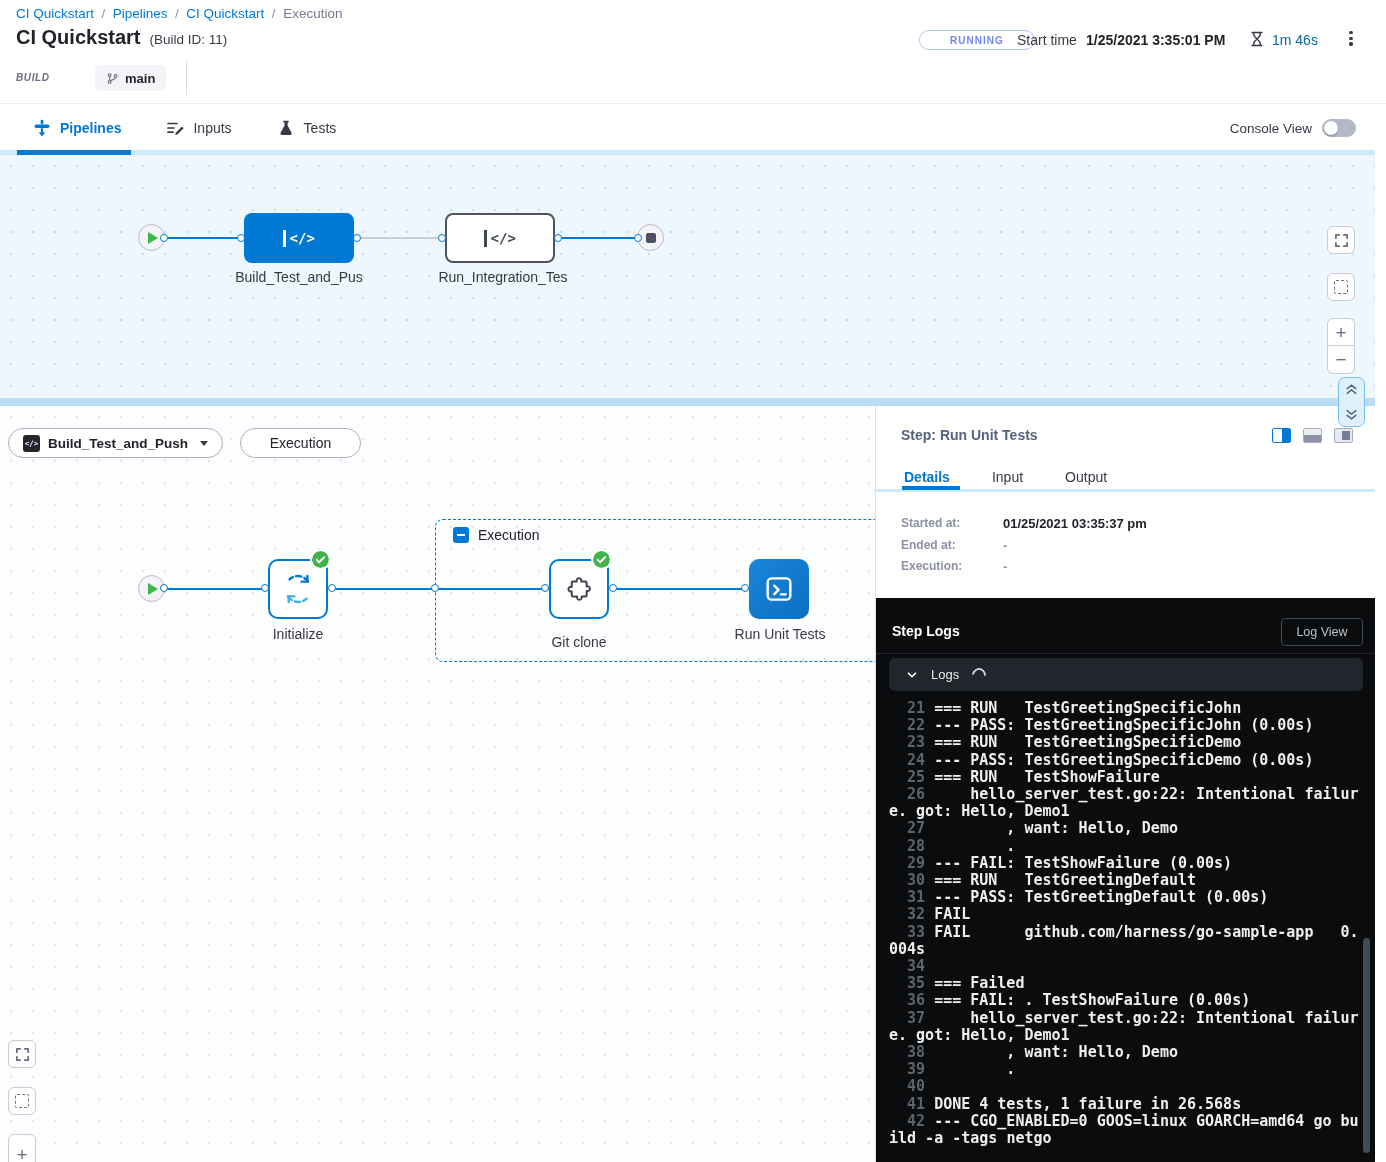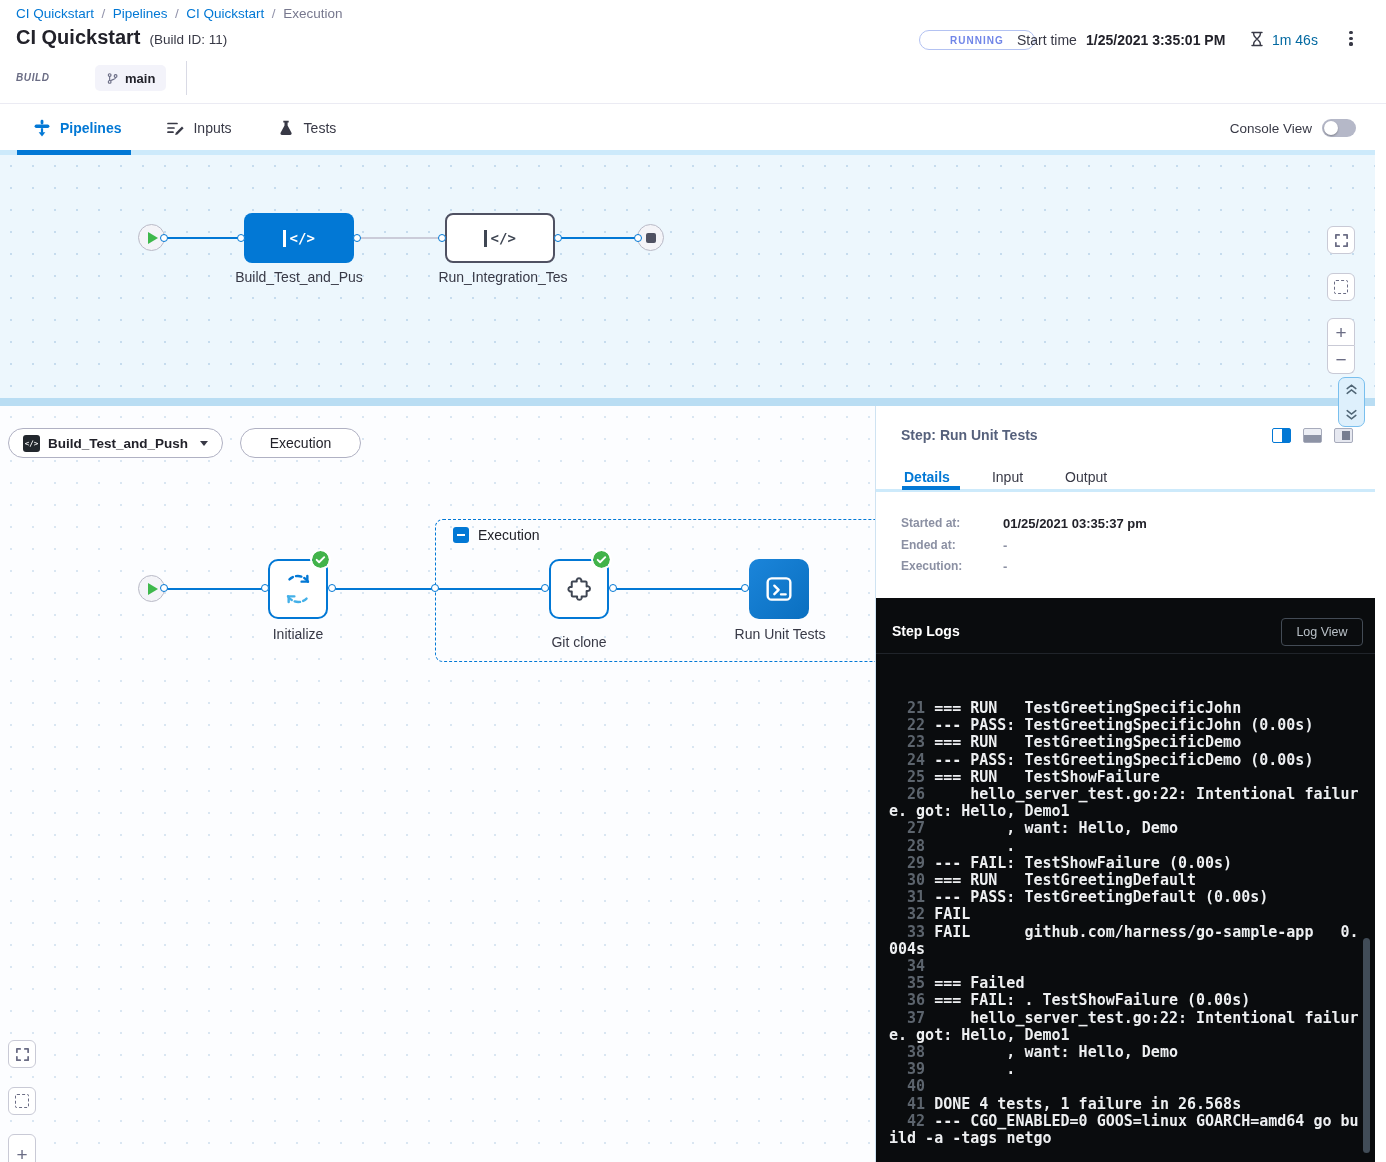--- a/index.html
+++ b/index.html
@@ -376,20 +376,27 @@
     <div class="detail-row" style="left:25px;top:153px;">
       <span class="detail-label">Execution:</span>
       <span class="detail-value dim">-</span>
     </div>
 
     <div class="step-logs">
       <div class="logs-header">
         <span class="logs-title">Step Logs</span>
         <div class="logview-btn">Log View</div>
       </div>
+      <div class="logs-bar">
+        <svg viewBox="0 0 12 12" fill="none" stroke="currentColor" stroke-width="1.6" stroke-linecap="round">
+            <path d="M2.5 4.2L6 7.7l3.5-3.5"></path>
+          </svg>
+        <span class="logs-bar-label">Logs</span>
+        <div class="spinner"></div>
+      </div>
       <div class="logbody">
 
           <div class="log-line"><span class="ln">21</span><span>=== RUN   TestGreetingSpecificJohn</span></div>
 
           <div class="log-line"><span class="ln">22</span><span>--- PASS: TestGreetingSpecificJohn (0.00s)</span></div>
 
           <div class="log-line"><span class="ln">23</span><span>=== RUN   TestGreetingSpecificDemo</span></div>
 
           <div class="log-line"><span class="ln">24</span><span>--- PASS: TestGreetingSpecificDemo (0.00s)</span></div>
 

